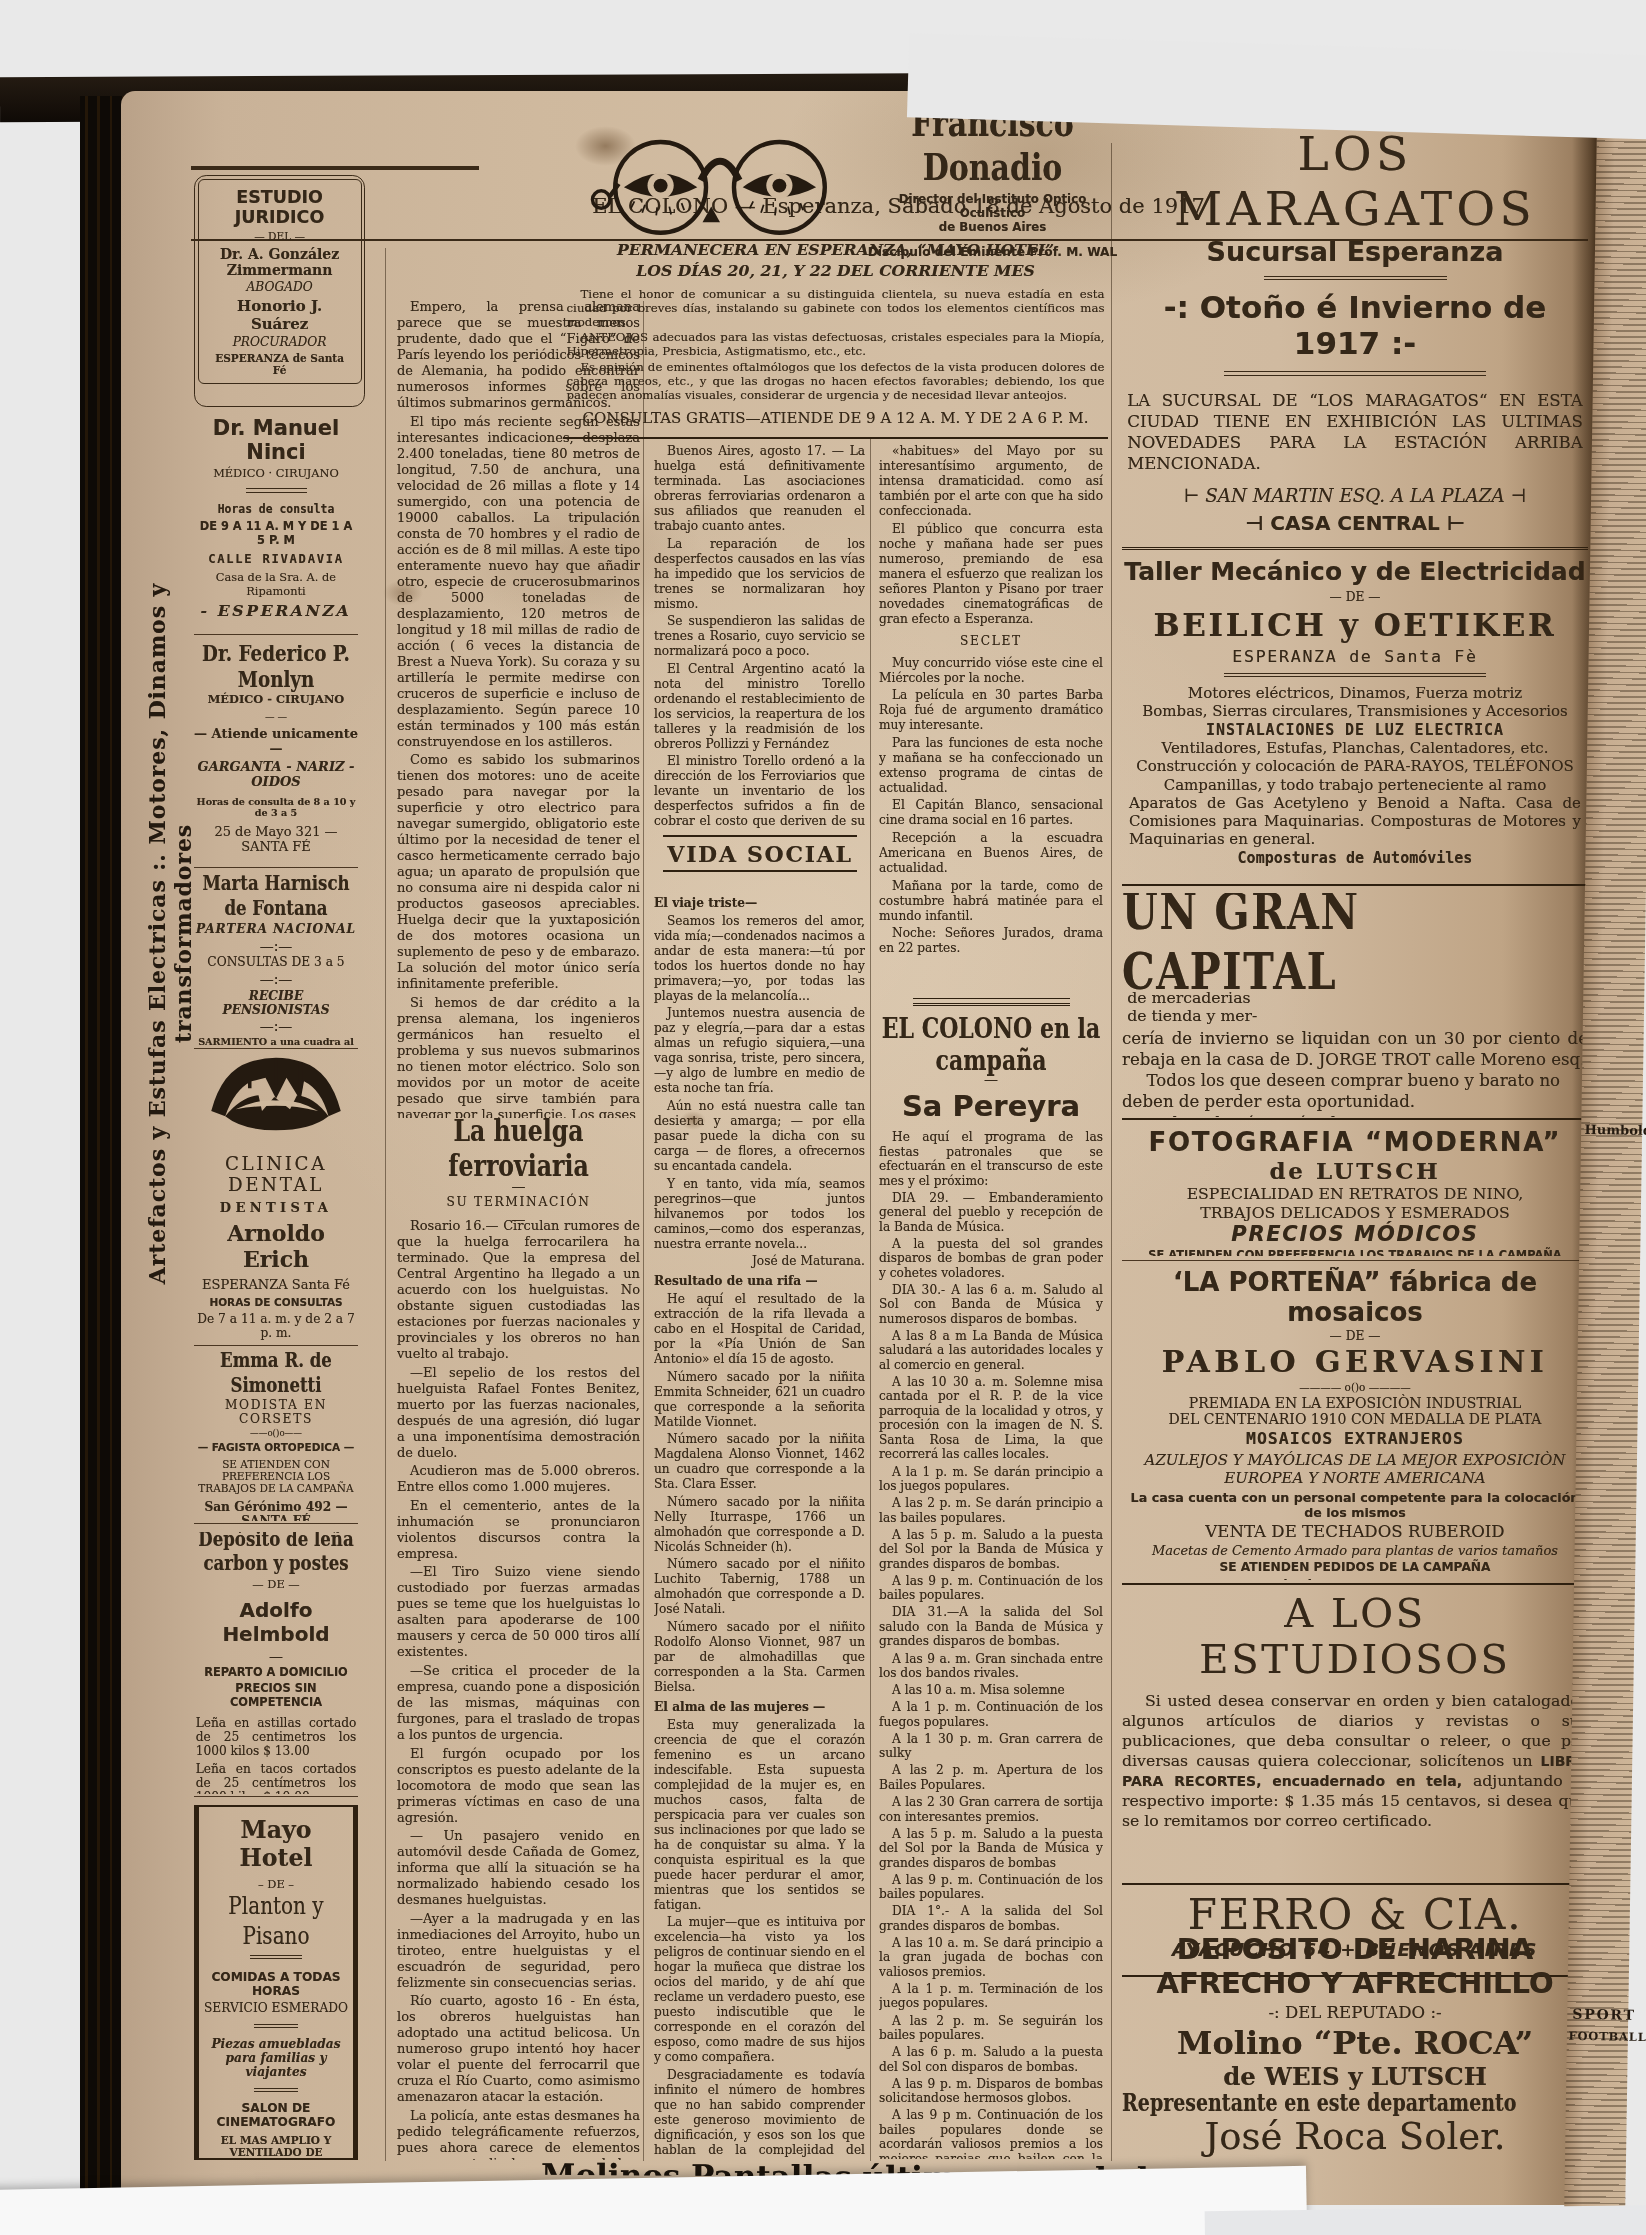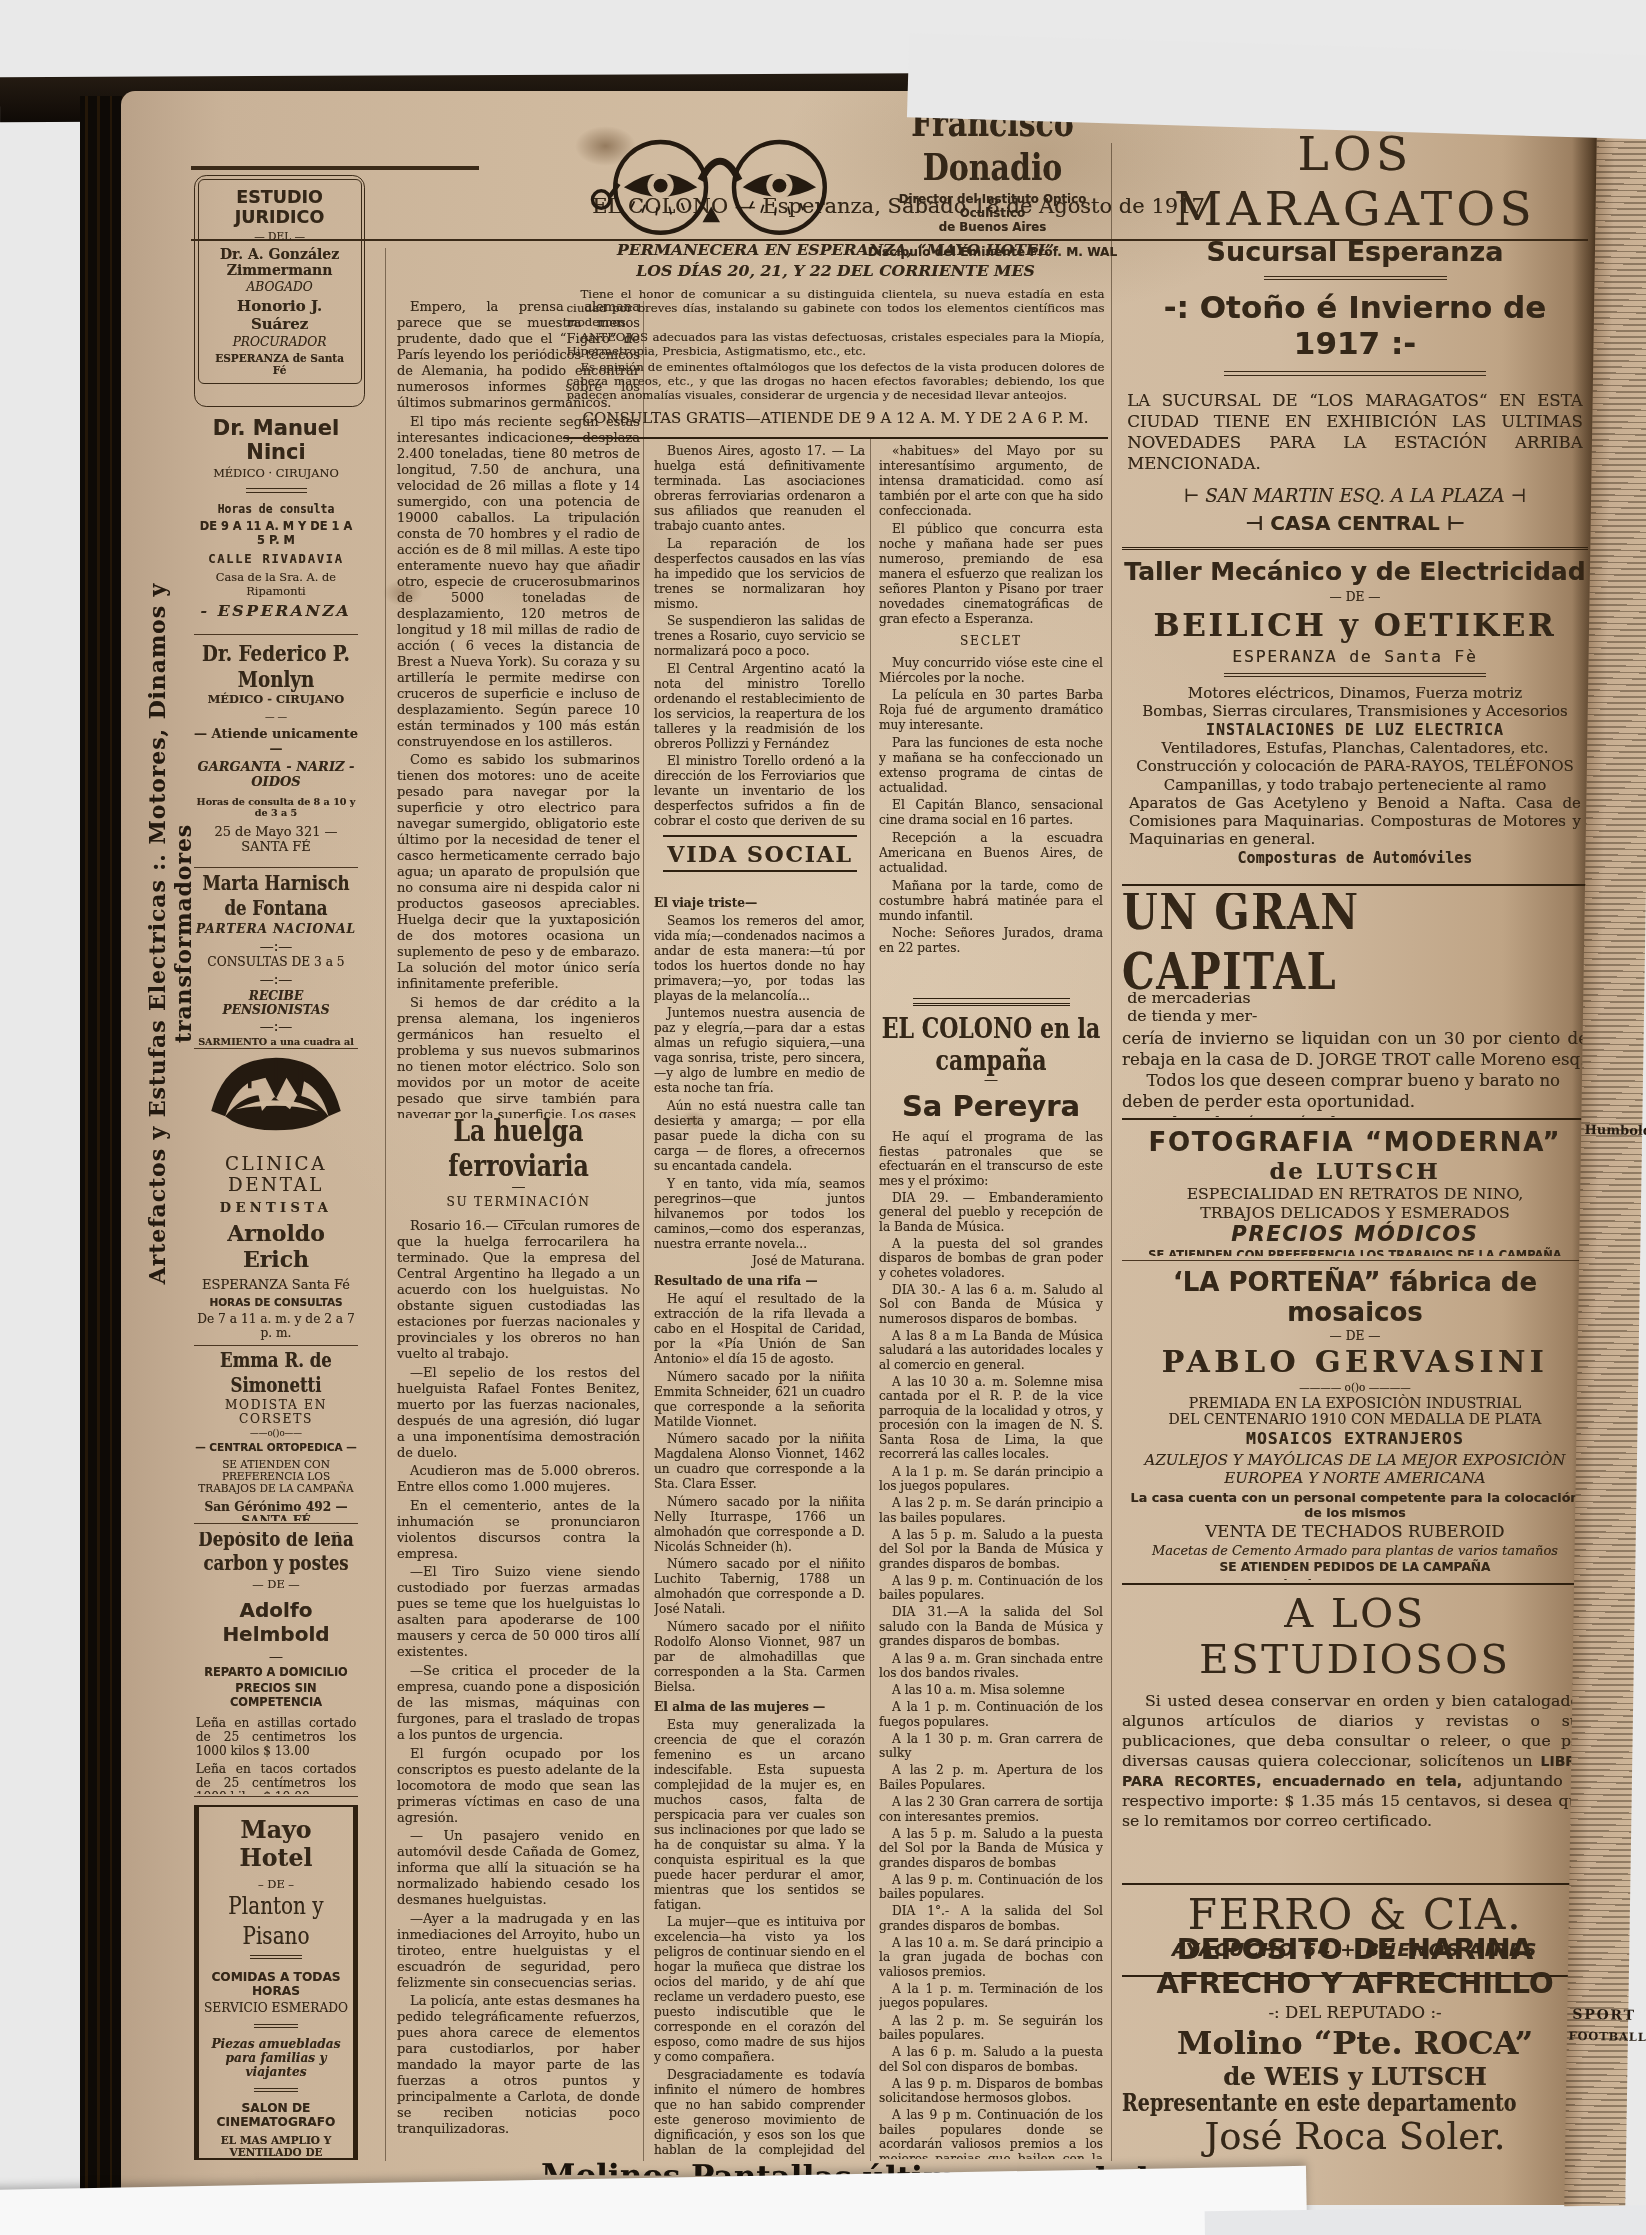--- a/index.html
+++ b/index.html
@@ -136,21 +136,21 @@
       <div style="font-size:13px;margin:4.4px 0;">ESPERANZA   Santa Fé</div>
       <div class="b sans" style="font-size:10.5px;">HORAS DE CONSULTAS</div>
       <div style="font-size:12.2px;margin-top:3.5px;">De 7 a 11 a. m. y de 2 a 7 p. m.</div>
     </div>
     <div class="abs hairline" style="left:73px;top:1254px;width:164px;"></div>
 
     <div class="abs lad" style="top:1261px;height:169px;">
       <div class="b" style="font-size:16.6px;text-decoration:underline;"><span class="tall">Emma R. de Simonetti</span></div>
       <div class="sp2" style="font-size:12.2px;margin:6.1px 0 1.7px;">MODISTA EN CORSETS</div>
       <div class="dash" style="font-size:8.7px;">——o()o——</div>
-      <div class="b sans" style="font-size:10.5px;margin:3.5px 0;">— CENTRAL ORTOPEDICA —</div>
+      <div class="b sans" style="font-size:10.5px;margin:3.5px 0;">— FAGISTA ORTOPEDICA —</div>
       <div style="font-size:10.5px;margin:5.2px 0;">SE ATIENDEN CON PREFERENCIA LOS TRABAJOS DE LA CAMPAÑA</div>
       <div class="b" style="font-size:12.2px;">San Gérónimo 492 — SANTA FÉ</div>
     </div>
     <div class="abs hairline" style="left:73px;top:1432px;width:164px;"></div>
 
     <div class="abs lad" style="top:1441px;height:262px;">
       <div class="b" style="font-size:16.6px;line-height:19px;"><span class="tall">Depósito de leña carbon y postes</span></div>
       <div style="font-size:11.4px;margin:7px 0;">—  DE  —</div>
       <div class="b sans" style="font-size:20px;">Adolfo Helmbold</div>
       <div class="dash">—</div>
@@ -192,20 +192,21 @@
     <div class="abs col jst" style="left:276px;top:1127px;width:243px;height:942px;font-size:13px;line-height:16px;">
         <p>Rosario 16.— Circulan rumores de que la huelga ferrocarilera ha terminado. Que la empresa del Central Argentino ha llegado a un acuerdo con los huelguistas. No obstante siguen custodiadas las estaciones por fuerzas nacionales y provinciales y los obreros no han vuelto al trabajo.</p>
         <p>—El sepelio de los restos del huelguista Rafael Fontes Benitez, muerto por las fuerzas nacionales, después de una agresión, dió lugar a una imponentísima demostración de duelo.</p>
         <p>Acudieron mas de 5.000 obreros. Entre ellos como 1.000 mujeres.</p>
         <p>En el cementerio, antes de la inhumación se pronunciaron violentos discursos contra la empresa.</p>
         <p>—El Tiro Suizo viene siendo custodiado por fuerzas armadas pues se teme que los huelguistas lo asalten para apoderarse de 100 mausers y cerca de 50 000 tiros allí existentes.</p>
         <p>—Se critica el proceder de la empresa, cuando pone a disposición de las mismas, máquinas con furgones, para el traslado de tropas a los puntos de urgencia.</p>
         <p>El furgón ocupado por los conscriptos es puesto adelante de la locomotora de modo que sean las primeras víctimas en caso de una agresión.</p>
         <p>— Un pasajero venido en automóvil desde Cañada de Gomez, informa que allí la situación se ha normalizado habiendo cesado los desmanes huelguistas.</p>
         <p>—Ayer a la madrugada y en las inmediaciones del Arroyito, hubo un tiroteo, entre huelguistas y el escuadrón de seguridad, pero felizmente sin consecuencias serias.</p>
+        <p>Río cuarto, agosto 16 - En ésta, los obreros huelguistas han adoptado una actitud belicosa. Un numeroso grupo intentó hoy hacer volar el puente del ferrocarril que cruza el Río Cuarto, como asimismo amenazaron atacar la estación.</p>
         <p>La policía, ante estas desmanes ha pedido telegráficamente refuerzos, pues ahora carece de elementos para custodiarlos, por haber mandado la mayor parte de las fuerzas a otros puntos y principalmente a Carlota, de donde se reciben noticias poco tranquilizadoras.</p>
       </div>
 
     <div class="abs" style="left:442px;top:10.5px;width:545px;height:334px;">
       <svg width="262" height="114" viewBox="0 0 300 130" class="abs" style="left:26px;top:24.5px;">
         <g stroke="#241a10" fill="none" stroke-width="5">
           <circle cx="82" cy="70" r="52"></circle>
           <circle cx="218" cy="70" r="52"></circle>
           <path d="M128 62 Q150 18 172 62" stroke-width="8"></path>
           <circle cx="14" cy="84" r="10" stroke-width="4"></circle>

